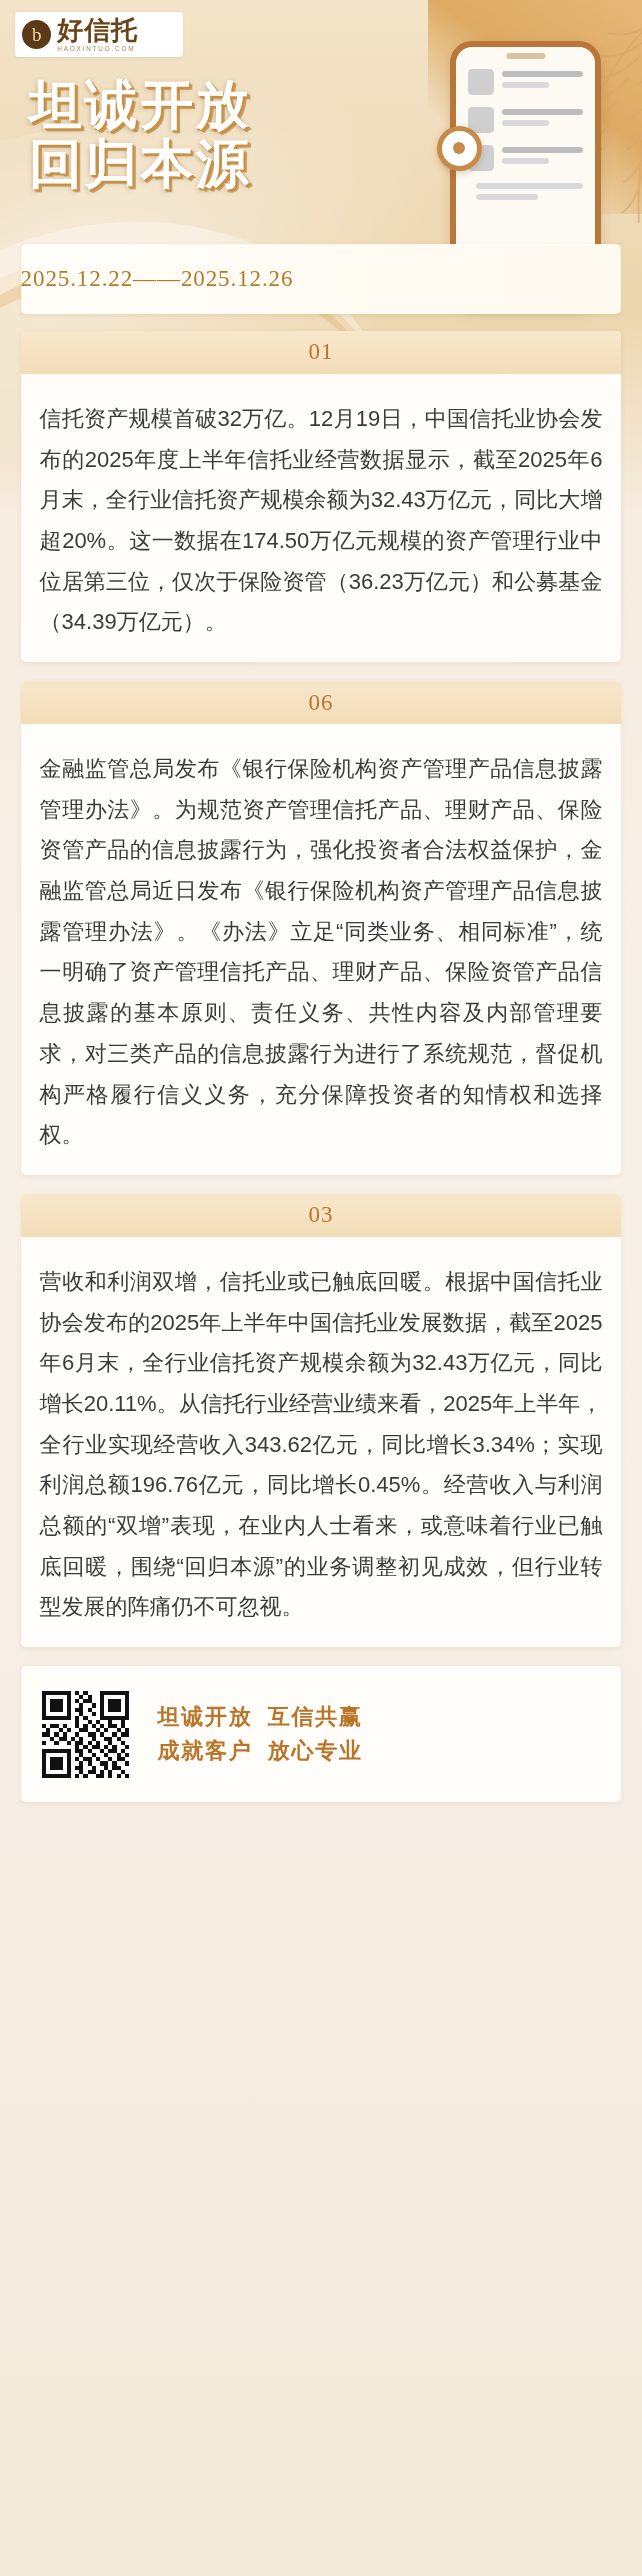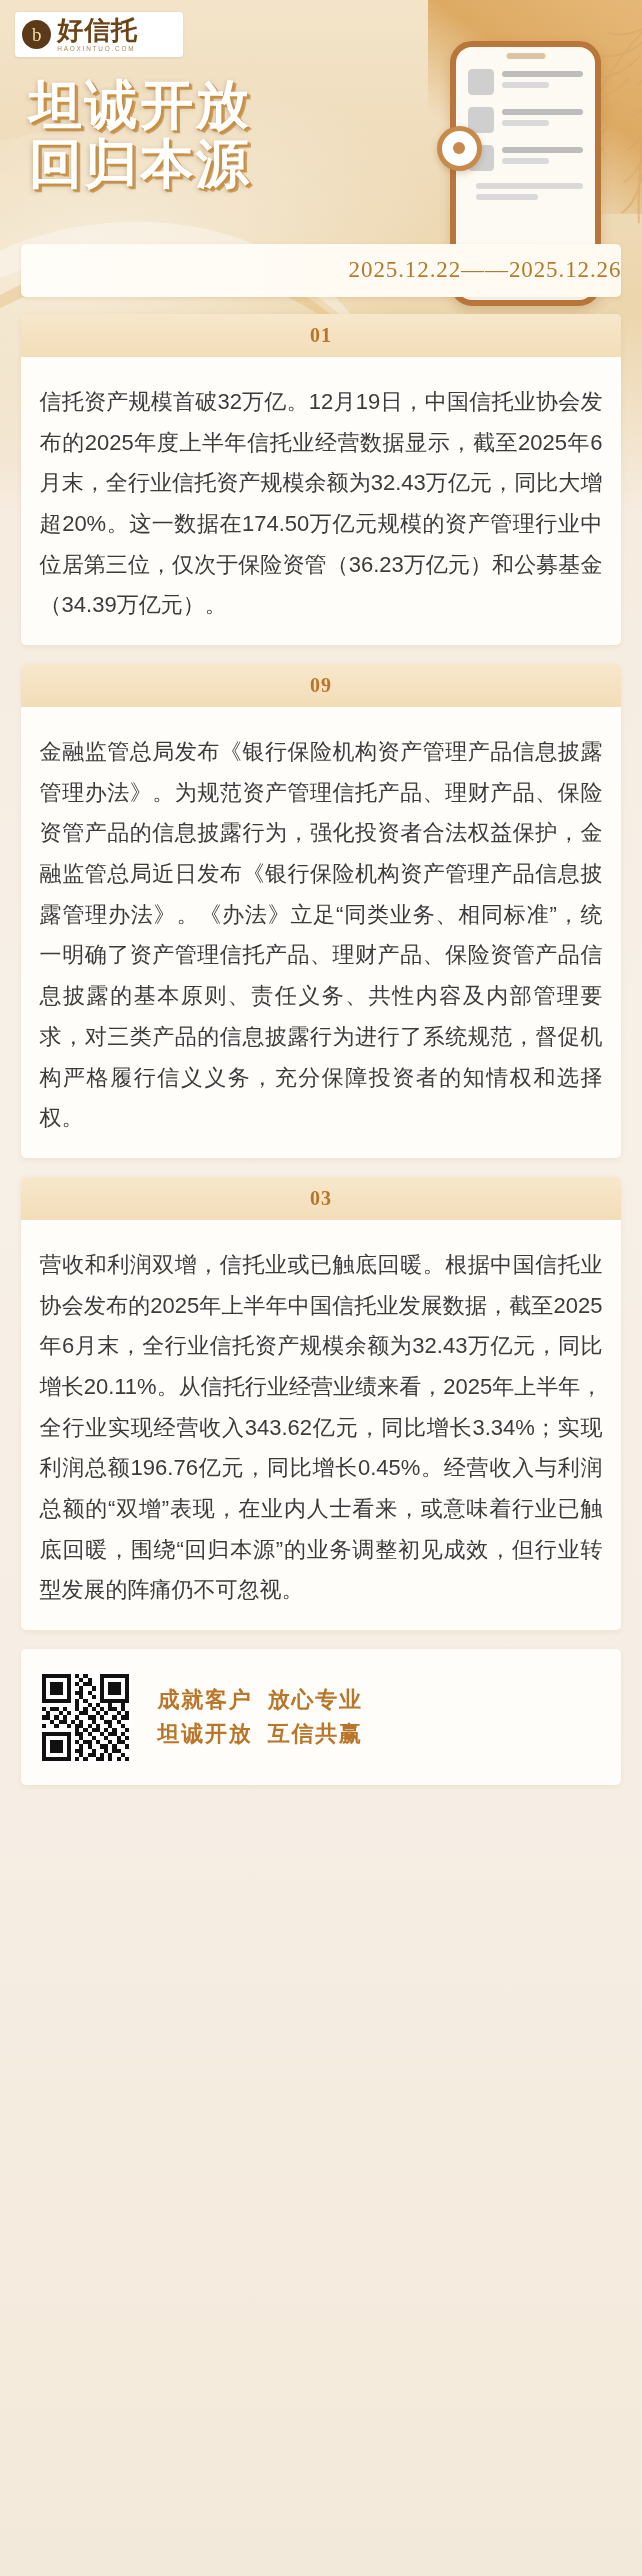--- a/index.html
+++ b/index.html
@@ -151,24 +151,24 @@
     position: absolute; left: 11px; top: 11px;
     width: 12px; height: 12px; border-radius: 50%;
     background: #c88a4b;
   }
 
   
   .date-bar {
     position: relative;
     z-index: 3;
     margin: 6.9px 20.6px 0 20.6px;
-    height: 53px;
+    height: 70px;
     background: linear-gradient(90deg, #fffdf8 0%, #fffaf0 100%);
     border-radius: 5.1px;
-    display: flex; align-items: center; justify-content: flex-end;
+    display: flex; align-items: center; justify-content: flex-start;
     box-shadow: 0 1.7px 4.3px rgba(160,110,40,.12);
   }
   .date-text {
     font-family: "Liberation Serif", serif;
     font-size: 23px;
     color: #b47a2c;
     letter-spacing: 0.9px;
   }
 
   
@@ -180,21 +180,21 @@
     overflow: hidden;
     box-shadow: 0 1.7px 5.1px rgba(160,110,40,.10);
   }
   .card-num-wrap {
     background: linear-gradient(180deg, #f7e7cb 0%, #f3ddb8 100%);
     height: 43px;
     display: flex; align-items: center; justify-content: center;
   }
   .card-num {
     font-family: "Liberation Serif", serif;
-    font-size: 20px; font-weight: bold;
+    font-size: 23px; font-weight: normal;
     color: #b9762a;
     letter-spacing: 0.9px;
   }
   .card-body {
     padding: 5px 19px 19px 19px;
     font-size: 22px;
     line-height: 1.85;
     color: #3b3b3b;
     text-align: justify;
     text-justify: inter-ideograph;
@@ -317,21 +317,21 @@
 
     <div class="card">
       <div class="card-num-wrap">
         <span class="card-num">01</span>
       </div>
       <div class="card-body">信托资产规模首破32万亿。12月19日，中国信托业协会发布的2025年度上半年信托业经营数据显示，截至2025年6月末，全行业信托资产规模余额为32.43万亿元，同比大增超20%。这一数据在174.50万亿元规模的资产管理行业中位居第三位，仅次于保险资管（36.23万亿元）和公募基金（34.39万亿元）。</div>
     </div>
 
     <div class="card">
       <div class="card-num-wrap">
-        <span class="card-num">09</span>
+        <span class="card-num">06</span>
       </div>
       <div class="card-body">金融监管总局发布《银行保险机构资产管理产品信息披露管理办法》。为规范资产管理信托产品、理财产品、保险资管产品的信息披露行为，强化投资者合法权益保护，金融监管总局近日发布《银行保险机构资产管理产品信息披露管理办法》。《办法》立足“同类业务、相同标准”，统一明确了资产管理信托产品、理财产品、保险资管产品信息披露的基本原则、责任义务、共性内容及内部管理要求，对三类产品的信息披露行为进行了系统规范，督促机构严格履行信义义务，充分保障投资者的知情权和选择权。</div>
     </div>
 
     <div class="card">
       <div class="card-num-wrap">
         <span class="card-num">03</span>
       </div>
       <div class="card-body">营收和利润双增，信托业或已触底回暖。根据中国信托业协会发布的2025年上半年中国信托业发展数据，截至2025年6月末，全行业信托资产规模余额为32.43万亿元，同比增长20.11%。从信托行业经营业绩来看，2025年上半年，全行业实现经营收入343.62亿元，同比增长3.34%；实现利润总额196.76亿元，同比增长0.45%。经营收入与利润总额的“双增”表现，在业内人士看来，或意味着行业已触底回暖，围绕“回归本源”的业务调整初见成效，但行业转型发展的阵痛仍不可忽视。</div>
     </div>
@@ -457,22 +457,22 @@
           <rect x="8" y="7" width="1" height="1"></rect>
             <rect x="11" y="7" width="1" height="1"></rect>
           <rect x="13" y="7" width="1" height="1"></rect>
             <rect x="16" y="7" width="1" height="1"></rect>
           <rect x="19" y="7" width="1" height="1"></rect>
         </g>
       </svg>
     </div>
     <div class="slogan">
       <span class="row">
+        <span>坦诚开放</span><span class="gap"></span><span>互信共赢</span>
+      </span>
+      <span class="row">
         <span>成就客户</span><span class="gap"></span><span>放心专业</span>
       </span>
-      <span class="row">
-        <span>坦诚开放</span><span class="gap"></span><span>互信共赢</span>
-      </span>
     </div>
   </div>
 
 </div>
 
 
 </body></html>

